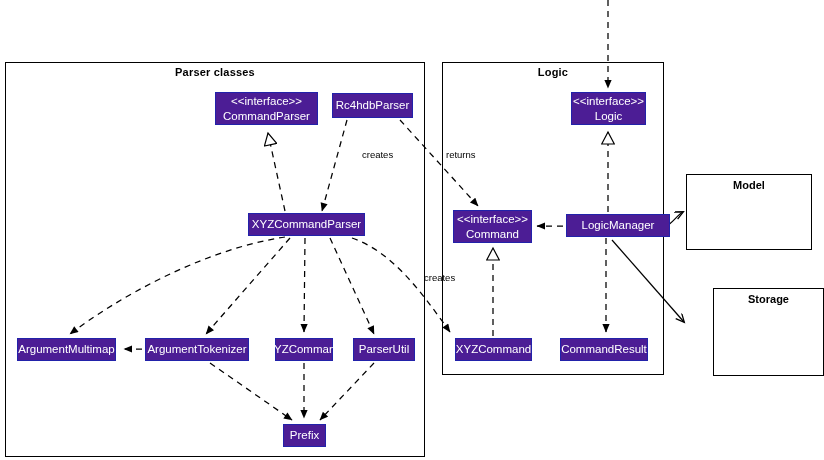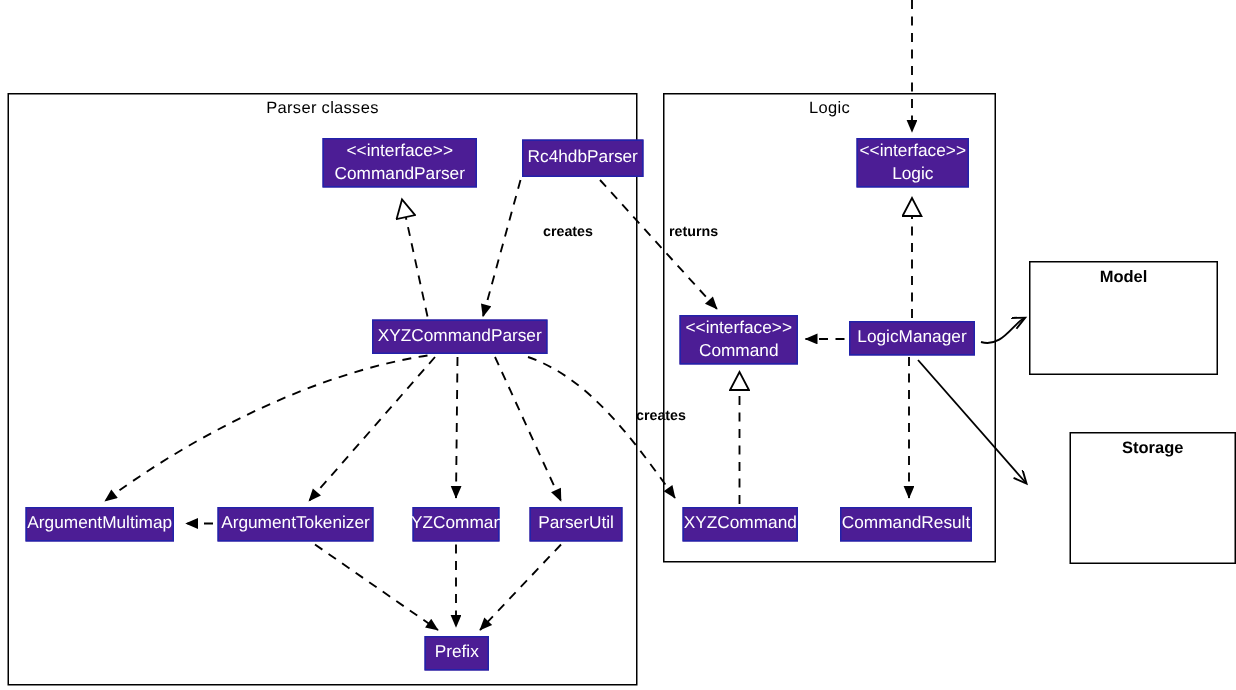--- a/index.html
+++ b/index.html
@@ -29,21 +29,21 @@
     background: transparent;
     box-sizing: border-box;
   }
   .pkg-title {
     position: absolute;
     top: 3px;
     left: 0;
     width: 100%;
     text-align: center;
     font-size: 11px;
-    font-weight: normal;
+    font-weight: bold;
     color: #000000;
     letter-spacing: 0.2px;
   }
   .cls {
     position: absolute;
     background: #4c1d95;
     border: 1px solid #2222aa;
     color: #ffffff;
     box-sizing: border-box;
     display: flex;
@@ -80,21 +80,20 @@
     font-size: 11px;
     font-weight: bold;
     color: #000000;
   }
   .edge-label {
     position: absolute;
     font-size: 9.5px;
     color: #000000;
     white-space: nowrap;
     z-index: 6;
-    font-weight: bold;
   }
 </style>
 </head>
 <body>
 
 <div id="canvas">
 
   <svg id="edges" viewBox="0 0 824 460" xmlns="http://www.w3.org/2000/svg">
     <defs>
       <marker id="arrowOpen" markerWidth="12" markerHeight="12" refX="9" refY="4" orient="auto" markerUnits="userSpaceOnUse">
@@ -165,21 +164,21 @@
 
   <div class="extbox" style="left:686px; top:288px; width:111px; height:88px;margin-left:27px;">
     <div class="extbox-title">Storage</div>
   </div>
 
   <div class="cls" style="left:215px; top:92px; width:103px; height:33px;">
     <span class="stereo">&lt;&lt;interface&gt;&gt;</span>
     <span class="nm">CommandParser</span>
   </div>
 
-  <div class="cls" style="left:348px; top:93px; width:81px; height:25px;">
+  <div class="cls" style="left:332px; top:93px; width:81px; height:25px;">
     <span class="nm">Rc4hdbParser</span>
   </div>
 
   <div class="cls" style="left:248px; top:213px; width:117px; height:23px;">
     <span class="nm">XYZCommandParser</span>
   </div>
 
   <div class="cls" style="left:17px; top:338px; width:99px; height:23px;">
     <span class="nm">ArgumentMultimap</span>
   </div>
@@ -203,21 +202,21 @@
   <div class="cls" style="left:571px; top:92px; width:75px; height:33px;">
     <span class="stereo">&lt;&lt;interface&gt;&gt;</span>
     <span class="nm">Logic</span>
   </div>
 
   <div class="cls" style="left:453px; top:210px; width:79px; height:33px;">
     <span class="stereo">&lt;&lt;interface&gt;&gt;</span>
     <span class="nm">Command</span>
   </div>
 
-  <div class="cls" style="left:566px; top:214px; width:84px; height:23px;">
+  <div class="cls" style="left:566px; top:214px; width:104px; height:23px;">
     <span class="nm">LogicManager</span>
   </div>
 
   <div class="cls" style="left:560px; top:338px; width:88px; height:23px;">
     <span class="nm">CommandResult</span>
   </div>
 
   <div class="cls" style="left:455px; top:338px; width:77px; height:23px;">
     <span class="nm">XYZCommand</span>
   </div>

